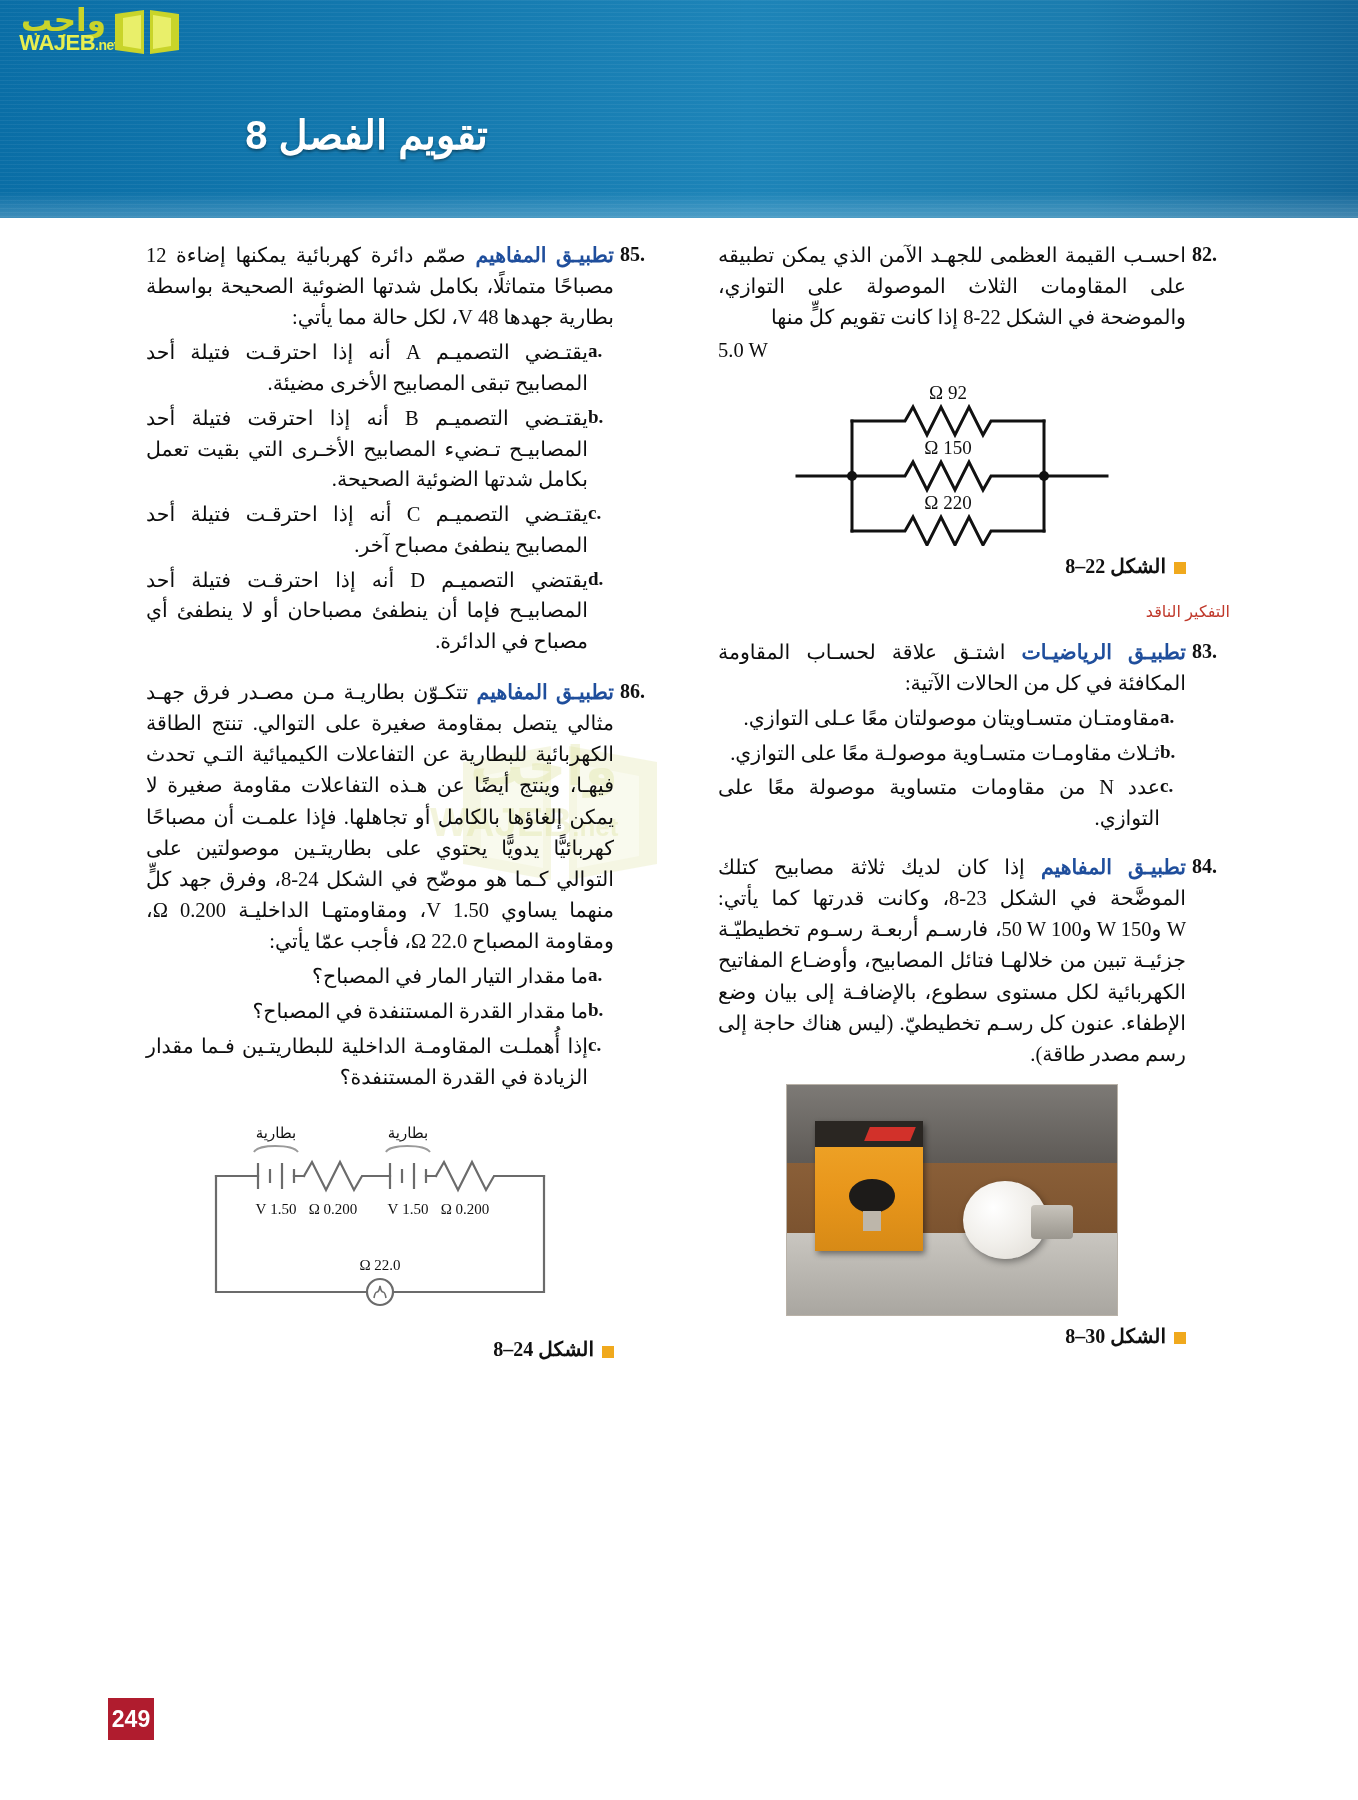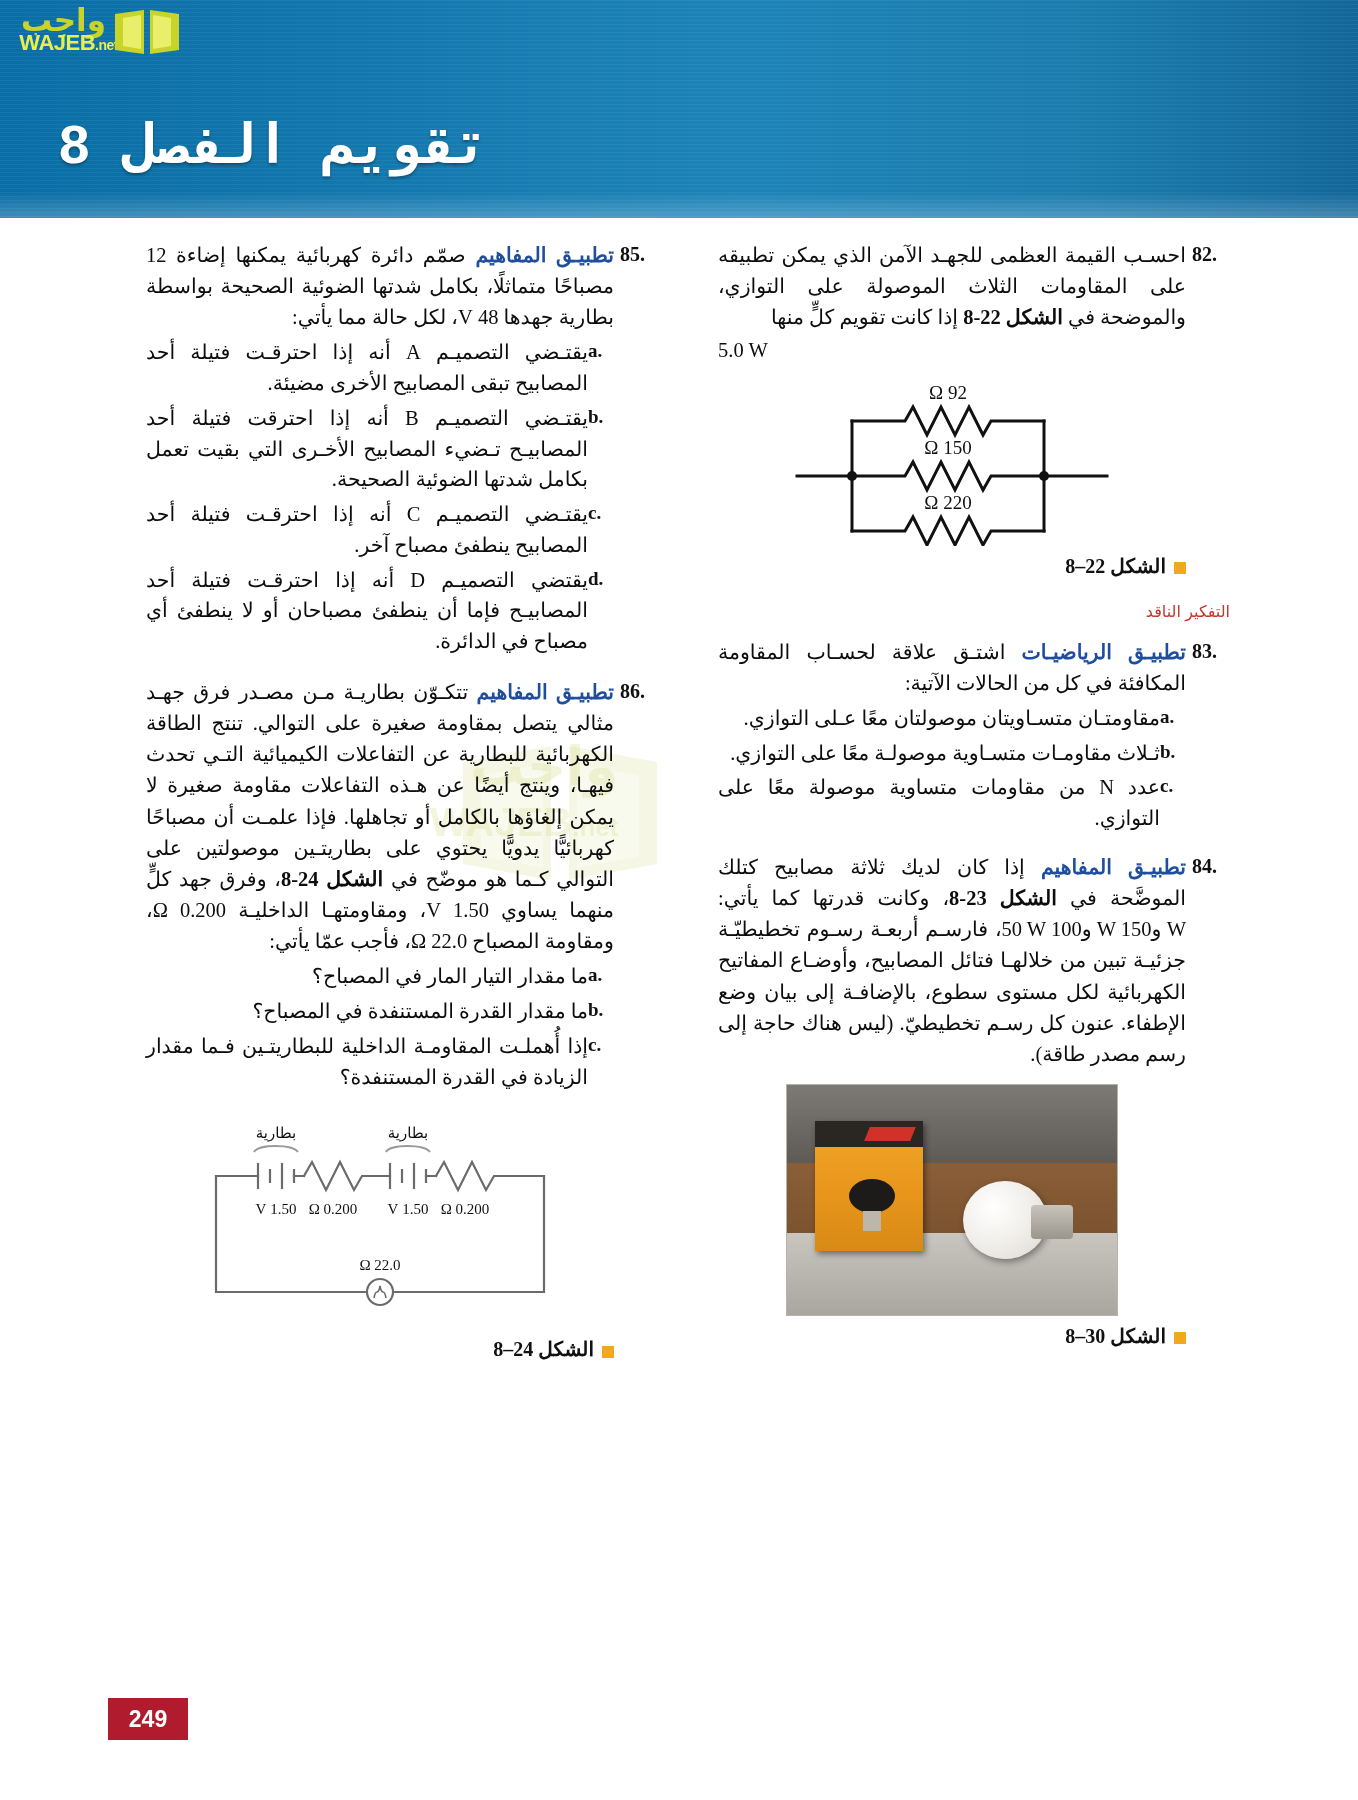--- a/index.html
+++ b/index.html
@@ -19,22 +19,22 @@
         rgba(0,0,0,0.0) 1px, rgba(0,0,0,0.0) 4px),
       linear-gradient(to right,#0a6ea6 0%,#1277ad 25%,#1d84b8 55%,#1b7cae 80%,#12679a 100%);
     overflow:hidden;
   }
   .banner-shade{
     position:absolute;left:0;bottom:0;width:100%;height:26px;
     background:linear-gradient(to bottom,rgba(255,255,255,0) 0%,rgba(255,255,255,0.22) 100%);
   }
   .banner-title{
     position:absolute;right:870px;top:112px;
-    color:#ffffff;font-size:55px;font-weight:bold;
-    font-family:Liberation Mono, monospace;
+    color:#ffffff;font-size:40px;font-weight:bold;
+    font-family:Liberation Sans, sans-serif;
     letter-spacing:0px;white-space:nowrap;
     text-shadow:0 2px 3px rgba(0,0,0,0.35);
     direction:rtl;
   }
 
   
   .logo{position:absolute;left:10px;top:4px;width:180px;height:56px;}
   .logo-ar{
     position:absolute;right:84px;top:-2px;
     font-family:"Liberation Sans","DejaVu Sans",sans-serif;
@@ -77,21 +77,21 @@
     font-size:20px;font-weight:bold;color:#111;
     padding-top:3px;padding-left:6px;box-sizing:border-box;
     direction:ltr;
   }
   .q-body{flex:1 1 auto;}
   .q-text{
     font-size:20.5px;line-height:1.52;color:#0d0d0d;
     text-align:justify;text-justify:inter-word;direction:rtl;
   }
   .lbl-blue{color:#1f4e9c;font-weight:bold;}
-  .lbl-bold{font-weight:bold;margin-top:8px;}
+  .lbl-bold{font-weight:normal;margin-top:8px;}
   .ltr{direction:ltr;unicode-bidi:embed;display:inline-block;}
 
   
   .sub{display:flex;flex-direction:row;align-items:flex-start;margin-top:4px;}
   .sub-let{
     flex:0 0 auto;width:26px;text-align:left;direction:ltr;
     font-size:19px;font-weight:bold;color:#111;padding-top:3px;
     font-family:"Liberation Serif","DejaVu Serif",serif;
   }
   .sub-txt{
@@ -144,21 +144,21 @@
   .ph-bulb-neck{position:absolute;left:48px;top:90px;width:18px;height:20px;
     background:#bdb6aa;}
   .ph-bulb2{position:absolute;left:176px;top:96px;width:84px;height:78px;
     background:radial-gradient(circle at 36% 34%,#ffffff 0%,#f2f0ec 45%,#ddd9d2 100%);
     border-radius:50%;box-shadow:2px 3px 7px rgba(0,0,0,0.4);}
   .ph-bulb2-base{position:absolute;left:244px;top:120px;width:42px;height:34px;
     background:linear-gradient(to bottom,#c8c4bc,#9a968e);border-radius:4px;}
 
   
   .pagenum{
-    position:absolute;left:108px;bottom:60px;width:80px;height:42px;
+    position:absolute;left:108px;bottom:60px;width:46px;height:42px;
     background:#b01c2e;color:#ffffff;
     font-family:"Liberation Sans","DejaVu Sans",sans-serif;
     font-size:23px;font-weight:bold;
     display:flex;align-items:center;justify-content:center;
     z-index:5;
   }
 </style>
 </head>
 <body>
 

